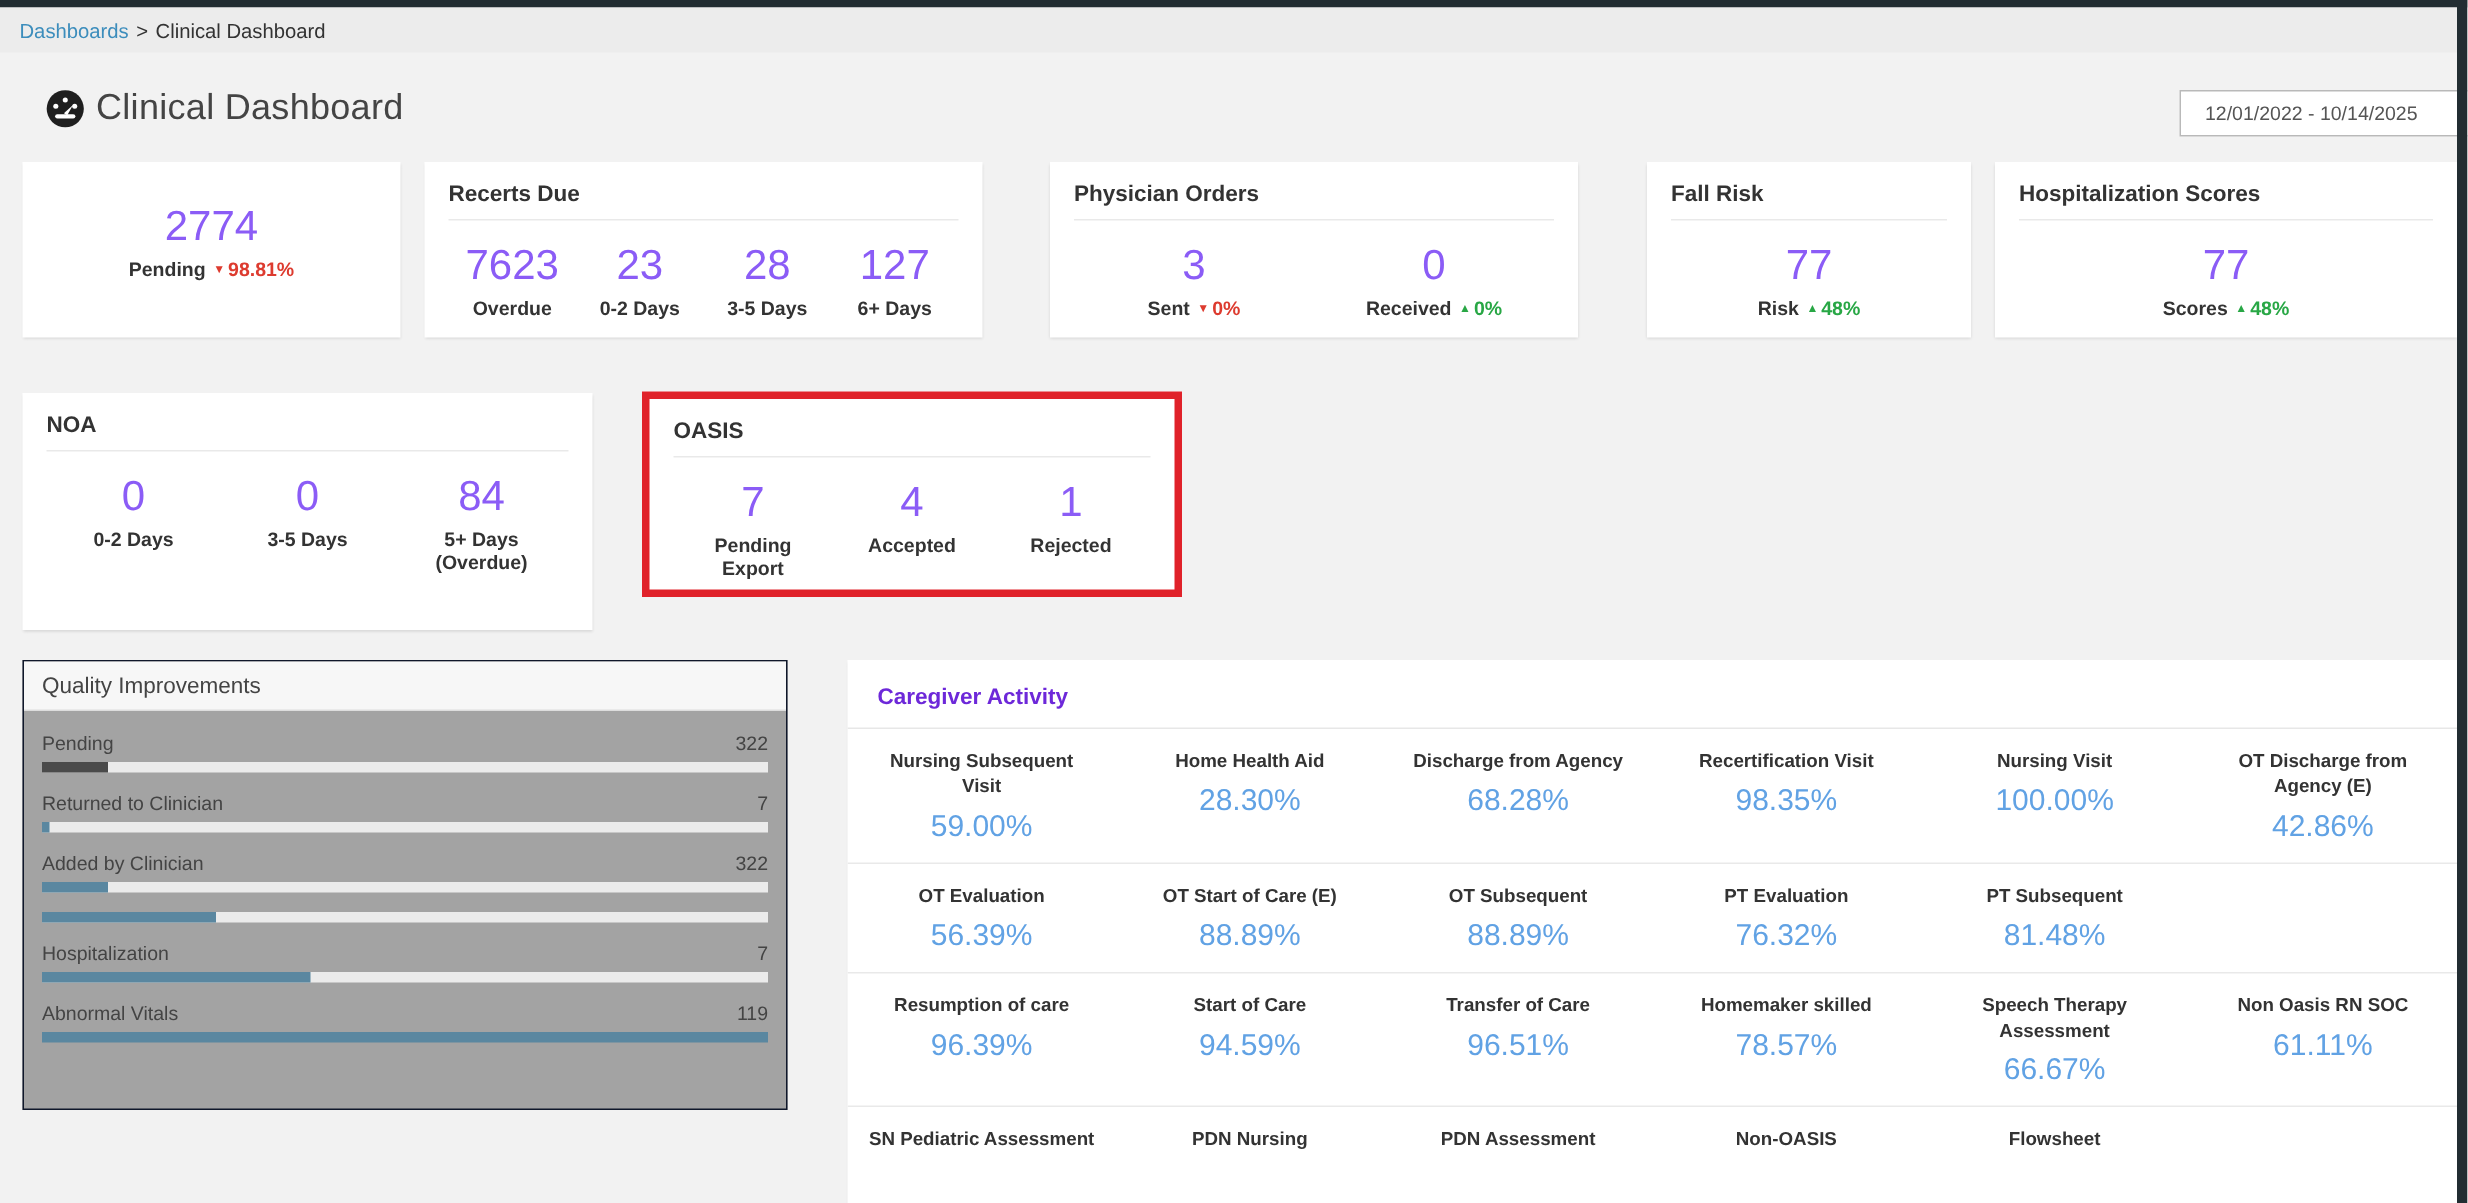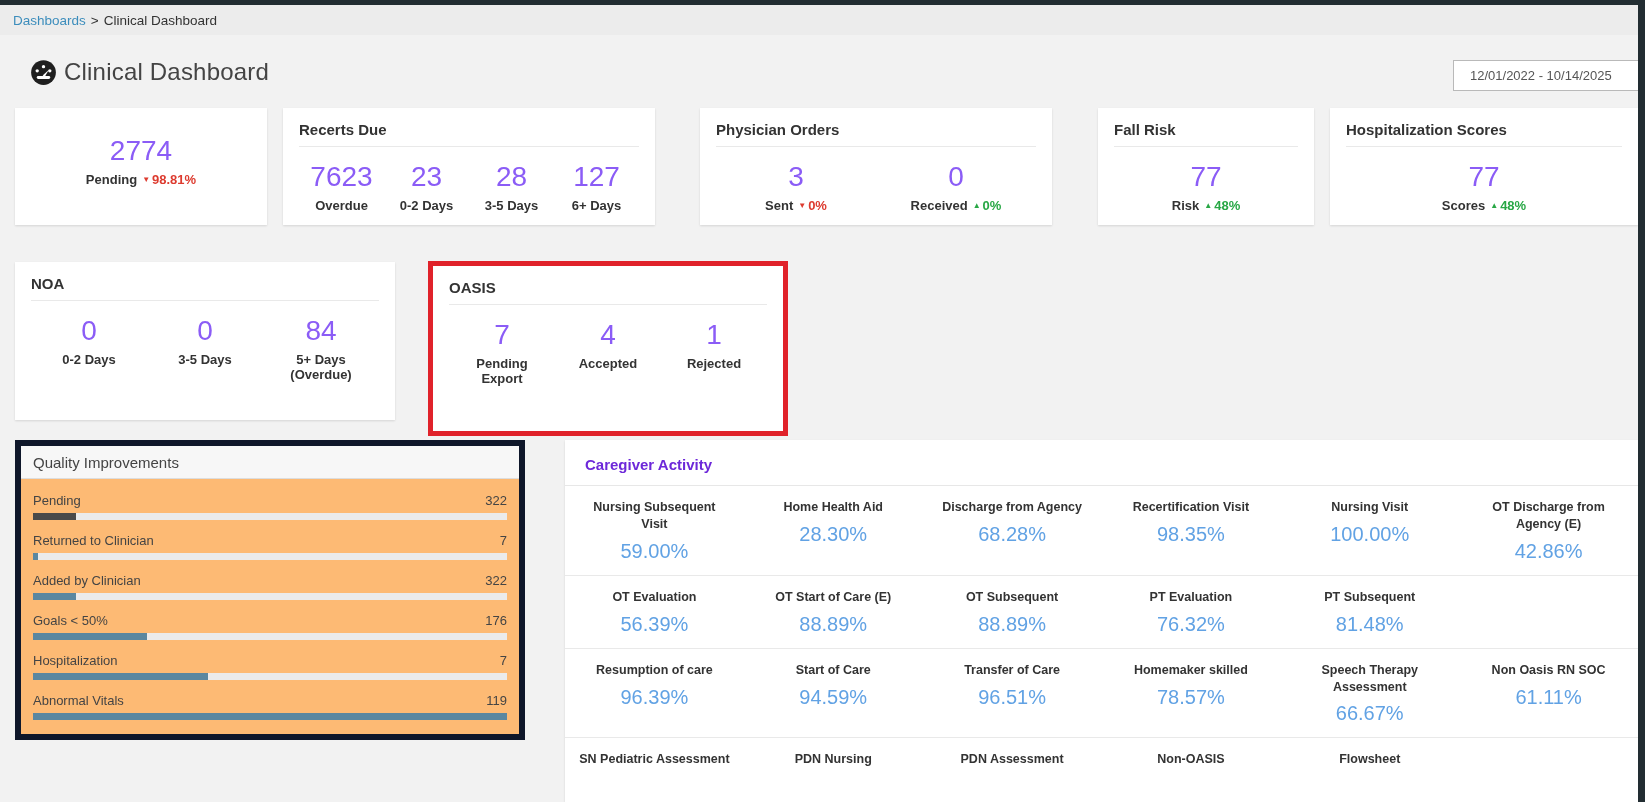--- a/index.html
+++ b/index.html
@@ -33,21 +33,21 @@
   .trend { font-weight:700; margin-left:5px; white-space:nowrap; }
   .trend[data-trend="down"] { color:#dd3b2f; }
   .trend[data-trend="up"] { color:#28a745; }
   .caret { font-size:8px; vertical-align:2px; margin-right:2px; }
   .trend[data-trend="down"] .caret::before { content:"▼"; }
   .trend[data-trend="up"] .caret::before { content:"▲"; }
 
   .card.highlight { border:5px solid #e0222a; box-shadow:none; }
 
   
-  .panel { position:absolute; background:#fdba74; border:6px solid #0f172a; }
+  .panel { position:absolute; background:#a3a3a3; border:1px solid #0f172a; }
   .panel-header { height:33px; background:#f7f7f7; border-bottom:1px solid #ddd; display:flex; align-items:center;
                   padding-left:12px; font-size:15px; color:#444; }
   .qi-list { padding:14px 12px 6px; }
   .qi-item { margin-bottom:13px; }
   .qi-labels { display:flex; justify-content:space-between; font-size:13px; color:#444; margin-bottom:5px; }
   .qi-bar { height:7px; background:#ebebeb; width:100%; }
   .qi-fill { height:7px; }
   .qi-fill[data-bar="dark"] { background:#4a4a4a; }
   .qi-fill[data-bar="blue"] { background:#5a87a0; }
 
@@ -176,21 +176,21 @@
         <div class="stat-value">0</div>
         <div class="stat-label"><span class="lbl-txt">3-5 Days</span></div>
       </div>
       <div class="stat">
         <div class="stat-value">84</div>
         <div class="stat-label"><span class="lbl-txt">5+ Days (Overdue)</span></div>
       </div>
     </div>
   </div>
 
-  <div class="card highlight" style="left:428px;top:261px;width:360px;height:175px;">
+  <div class="card highlight" style="left:428px;top:261px;width:360px;height:137px;">
     <div class="card-title">OASIS</div>
     <div class="stats-row">
       <div class="stat">
         <div class="stat-value">7</div>
         <div class="stat-label"><span class="lbl-txt">Pending Export</span></div>
       </div>
       <div class="stat">
         <div class="stat-value">4</div>
         <div class="stat-label"><span class="lbl-txt">Accepted</span></div>
       </div>
@@ -225,24 +225,20 @@
       <div class="qi-item">
         <div class="qi-labels">
           <span>Added by Clinician</span>
           <span>322</span>
         </div>
         <div class="qi-bar">
             <div class="qi-fill" data-bar="blue" style="width: 9%;"></div>
           </div>
       </div>
       <div class="qi-item">
-        <div class="qi-labels">
-          <span>Goals &lt; 50%</span>
-          <span>176</span>
-        </div>
         <div class="qi-bar">
             <div class="qi-fill" data-bar="blue" style="width: 24%;"></div>
           </div>
       </div>
       <div class="qi-item">
         <div class="qi-labels">
           <span>Hospitalization</span>
           <span>7</span>
         </div>
         <div class="qi-bar">

